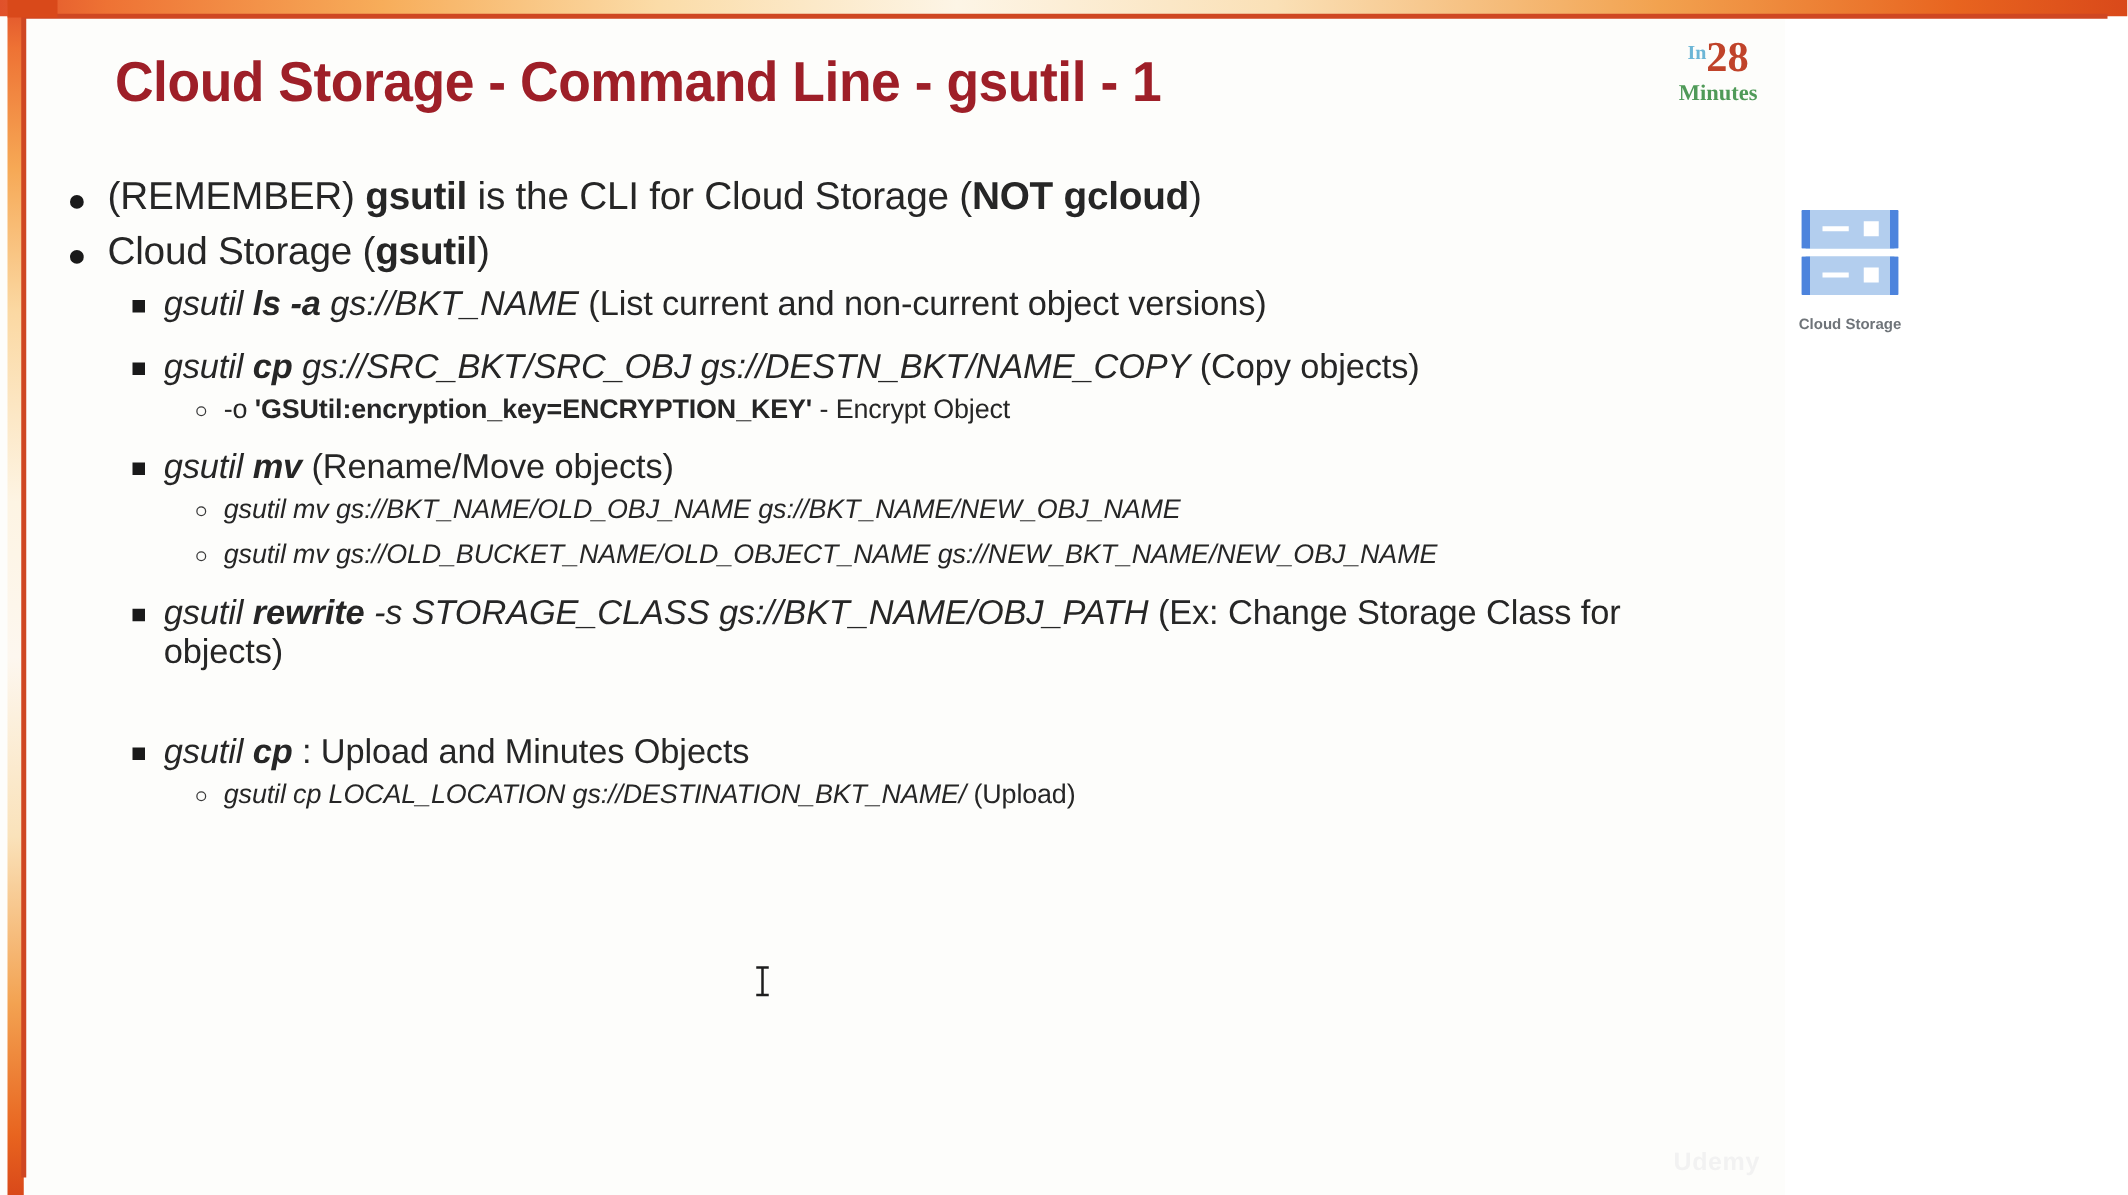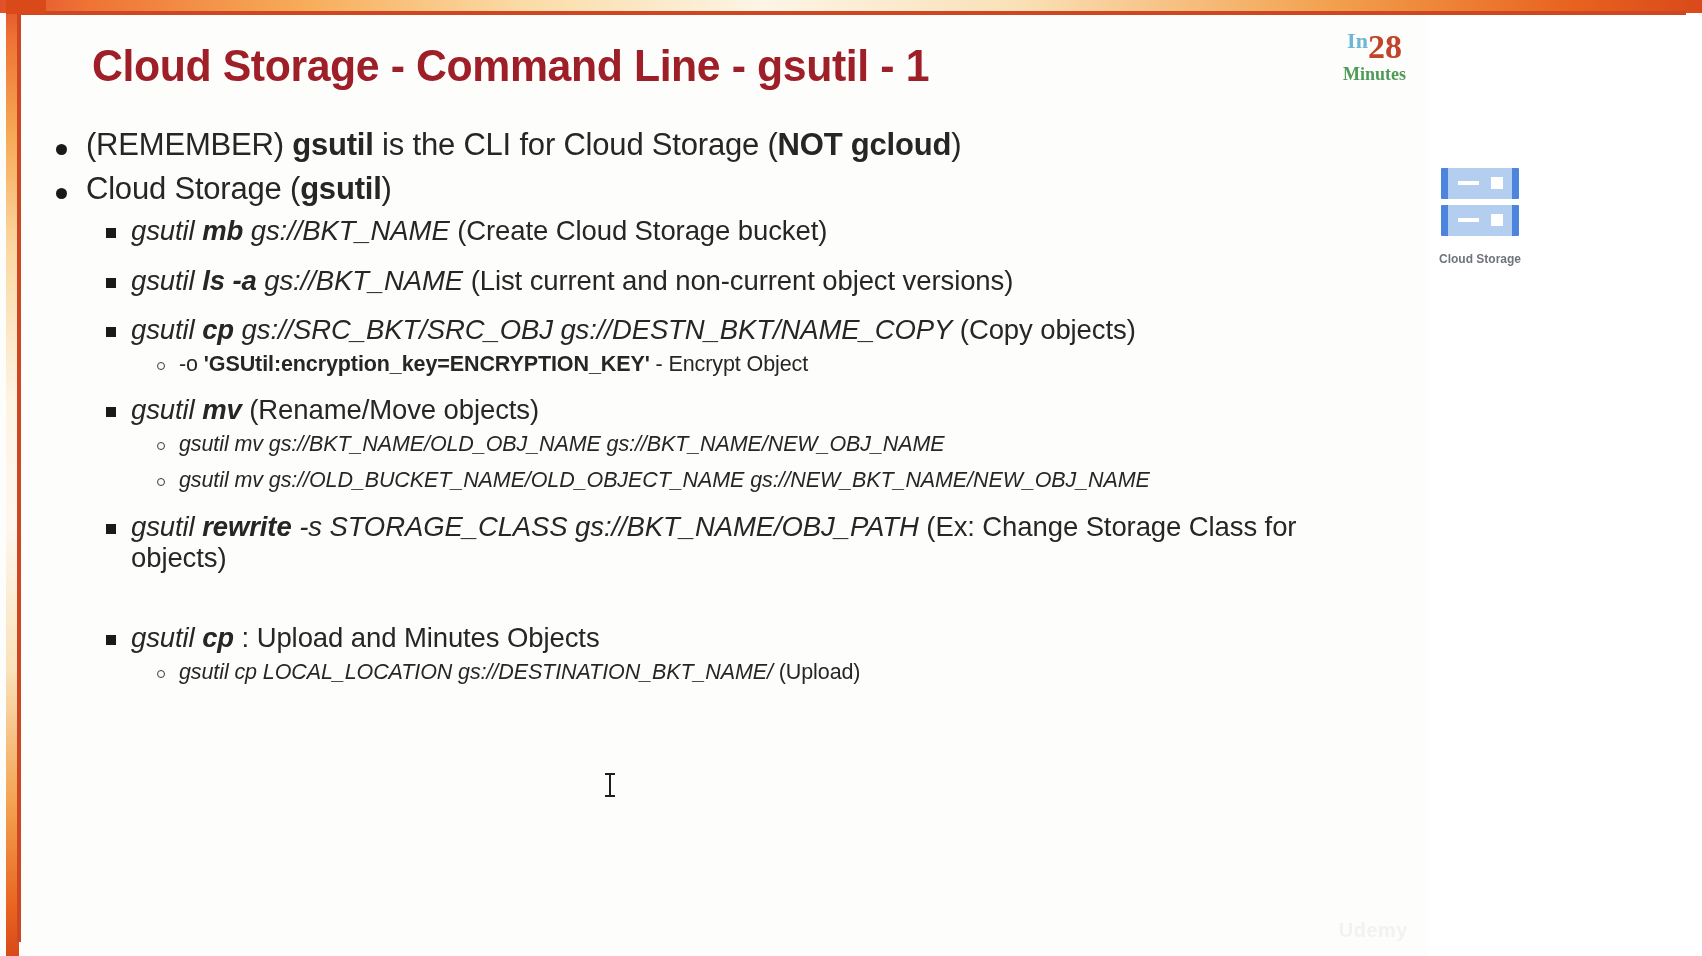--- a/index.html
+++ b/index.html
@@ -122,21 +122,21 @@
     top: 30px;
     text-align: center;
     line-height: 1;
     user-select: none;
   }
   #logo .logo-row1 {
     font-family: "Liberation Serif", serif;
     font-weight: bold;
   }
   #logo .logo-in {
-    font-size: 22px;
+    font-size: 16px;
     color: #6cb6d6;
     vertical-align: 10px;
   }
   #logo .logo-28 {
     font-size: 34px;
     color: #c0432a;
   }
   #logo .logo-minutes {
     display: block;
     font-family: "Liberation Serif", serif;
@@ -186,21 +186,21 @@
     font-family: "Liberation Sans", sans-serif;
     font-size: 12px;
     font-weight: bold;
     color: #6f7479;
   }
 
   
   #content {
     position: absolute;
     left: 44px;
-    top: 128px;
+    top: 140px;
     width: 1330px;
     color: #262626;
   }
 
   ul.lv1 {
     list-style: none;
     margin: 0;
     padding: 0;
   }
   li.b1 {
@@ -362,23 +362,20 @@
 
       <li class="b1">
         <span class="bullet-dot"></span><span>(REMEMBER) </span><b>gsutil</b><span> is the CLI for Cloud Storage (</span><b>NOT gcloud</b><span>)</span>
       </li>
 
       <li class="b1">
         <span class="bullet-dot"></span><span>Cloud Storage (</span><b>gsutil</b><span>)</span>
 
         <ul class="lv2">
 
-          <li class="b2">
-            <span class="bullet-sq"></span><i>gsutil </i><span class="ital-bold">mb</span><i> gs://BKT_NAME</i><span> (Create Cloud Storage bucket)</span>
-          </li>
 
           <li class="b2">
             <span class="bullet-sq"></span><i>gsutil </i><span class="ital-bold">ls -a</span><i> gs://BKT_NAME</i><span> (List current and non-current object versions)</span>
           </li>
 
           <li class="b2">
             <span class="bullet-sq"></span><i>gsutil </i><span class="ital-bold">cp</span><i> gs://SRC_BKT/SRC_OBJ gs://DESTN_BKT/NAME_COPY</i><span> (Copy objects)</span>
 
             <ul class="lv3">
               <li class="b3">

